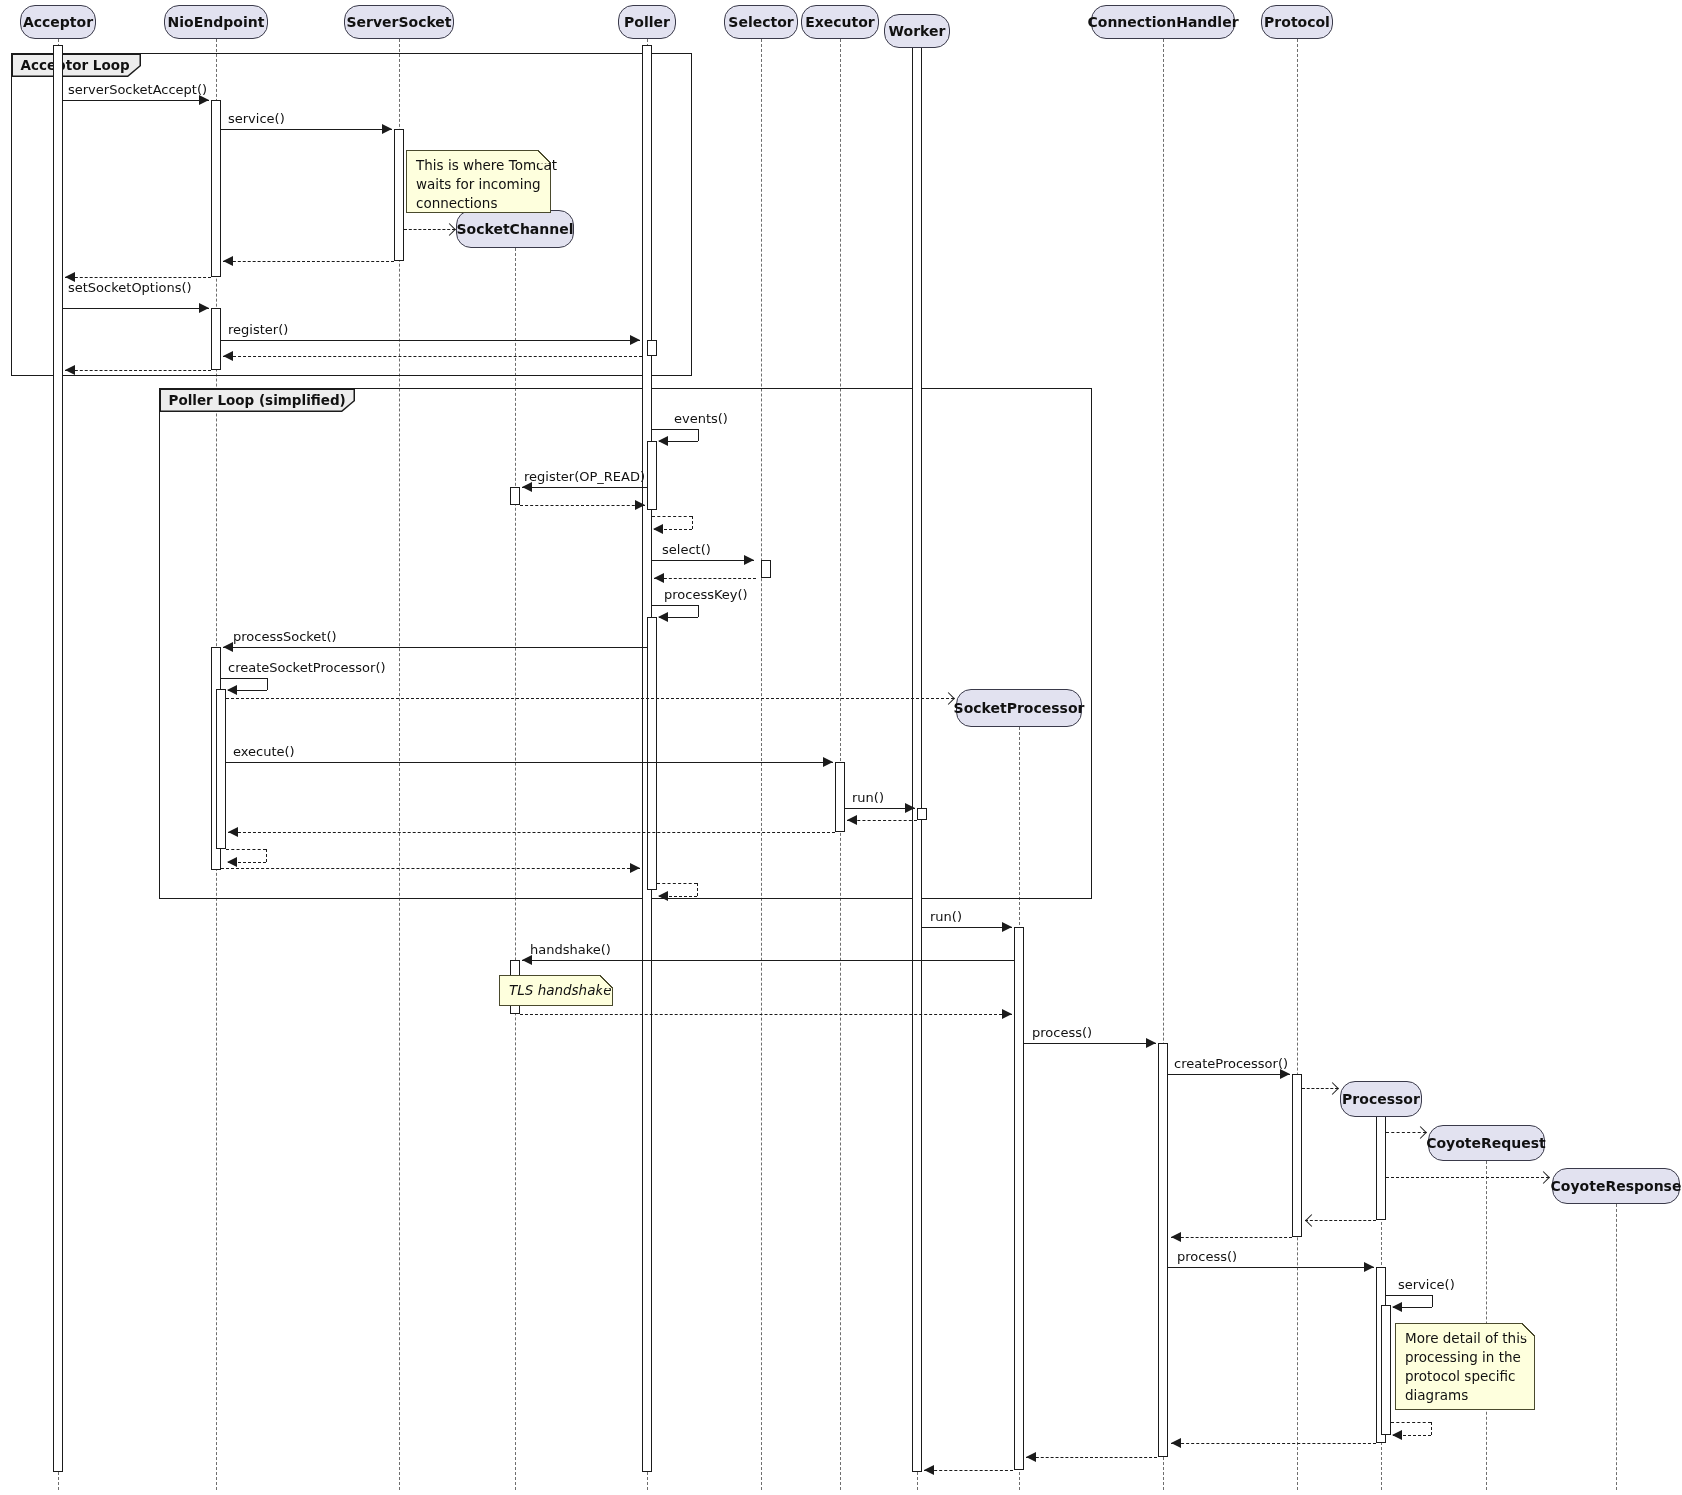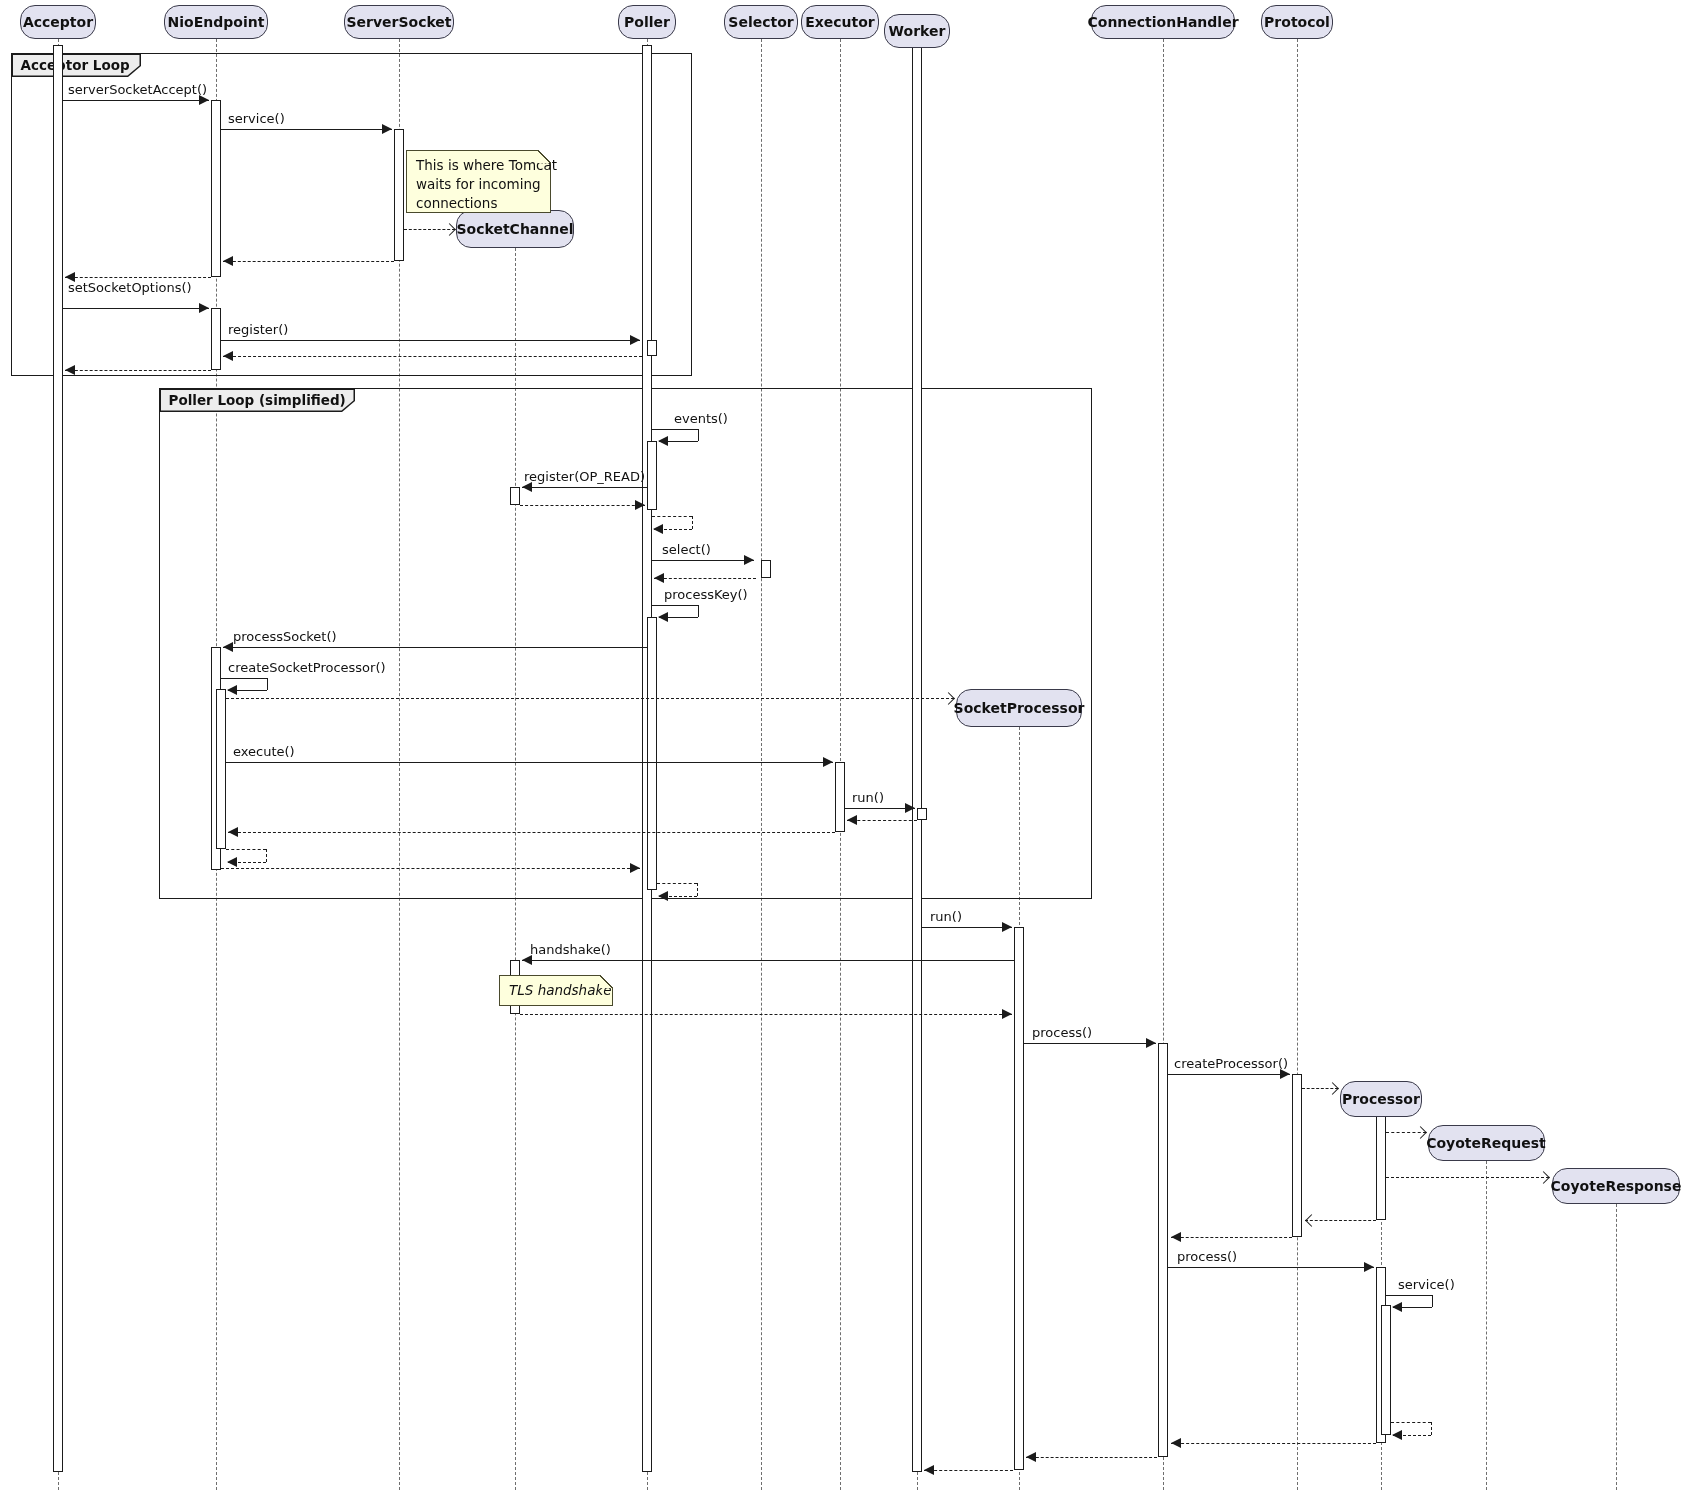--- a/index.html
+++ b/index.html
@@ -203,20 +203,27 @@
     <div class="note" style="left: 406px; top: 150px; width: 145px; height: 63px;">
       <div>This is where Tomcat</div>
       <div>waits for incoming</div>
       <div>connections</div>
       <div class="fold"></div>
     </div>
     <div class="note" style="left: 499px; top: 975px; width: 114px; height: 31px; font-style: italic;">
       <div>TLS handshake</div>
       <div class="fold"></div>
     </div>
+    <div class="note" style="left: 1395px; top: 1323px; width: 140px; height: 87px;">
+      <div>More detail of this</div>
+      <div>processing in the</div>
+      <div>protocol specific</div>
+      <div>diagrams</div>
+      <div class="fold"></div>
+    </div>
     <div class="pbox" style="left: 20px; top: 5px; width: 76px; height: 34px;">Acceptor</div>
     <div class="pbox" style="left: 164px; top: 5px; width: 104px; height: 34px;">NioEndpoint</div>
     <div class="pbox" style="left: 344px; top: 5px; width: 110px; height: 34px;">ServerSocket</div>
     <div class="pbox" style="left: 618px; top: 5px; width: 58px; height: 34px;">Poller</div>
     <div class="pbox" style="left: 724px; top: 5px; width: 74px; height: 34px;">Selector</div>
     <div class="pbox" style="left: 801px; top: 5px; width: 78px; height: 34px;">Executor</div>
     <div class="pbox" style="left: 884px; top: 14px; width: 66px; height: 34px;">Worker</div>
     <div class="pbox" style="left: 1091px; top: 5px; width: 144px; height: 34px;">ConnectionHandler</div>
     <div class="pbox" style="left: 1261px; top: 5px; width: 72px; height: 34px;">Protocol</div>
     <div class="pbox" style="left: 456px; top: 210px; width: 118px; height: 38px;">SocketChannel</div>

